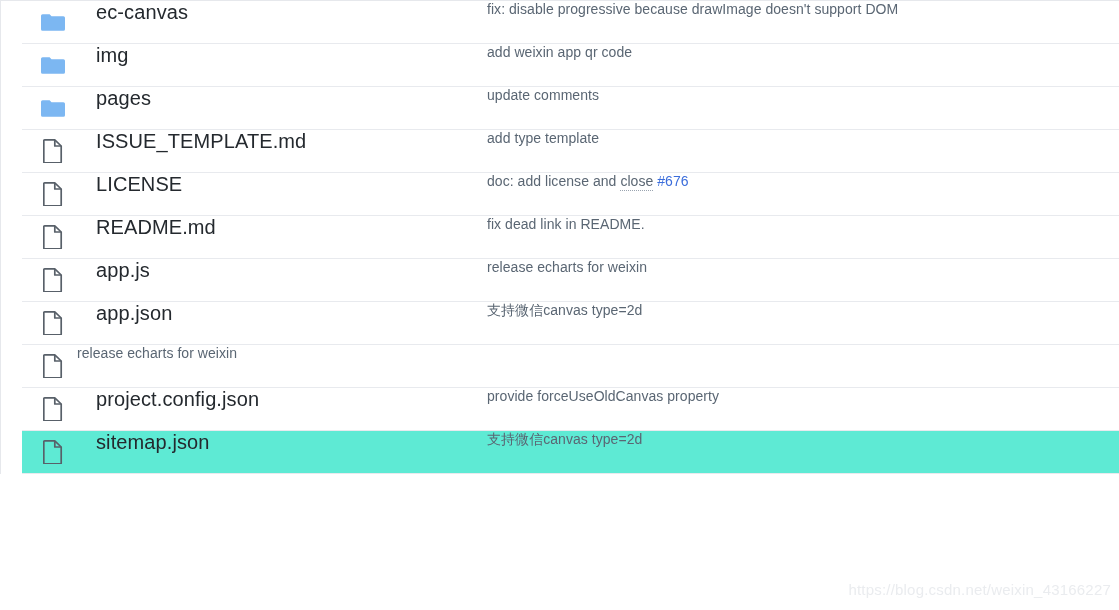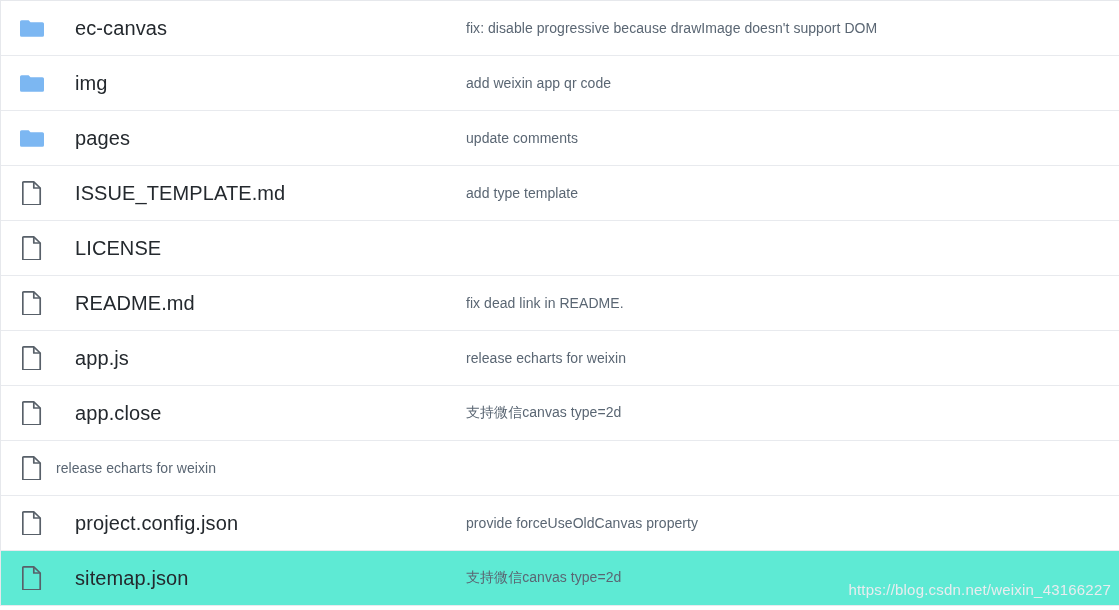--- a/index.html
+++ b/index.html
@@ -20,25 +20,25 @@
     width: 1119px;
     box-sizing: border-box;
     border-top: 1px solid #e6e8ec;
     border-left: 1px solid #e6e8ec;
     background: #ffffff;
     position: relative;
   }
 
   .file-row {
     display: flex;
-    align-items: center;
-    height: 55px;
+    height: 43px;
     box-sizing: border-box;
     border-bottom: 1px solid #e8eaee;
     background: #ffffff;
+    margin-left: 21px;
   }
   .file-row.is-highlighted {
     background: #5eead4;
   }
 
   .cell-icon {
     width: 55px;
     min-width: 55px;
     display: flex;
     align-items: center;
@@ -156,20 +156,21 @@
     <div class="file-row">
       <div class="cell-icon">
         <span>
           <svg class="icon-file" viewBox="0 0 20 24" xmlns="http://www.w3.org/2000/svg">
             <path d="M1.6 0.9h10.2l6.4 6.1v16.1a0.8 0.8 0 0 1-0.8 0.8H1.6a0.8 0.8 0 0 1-0.8-0.8V1.7a0.8 0.8 0 0 1 0.8-0.8z" fill="none" stroke="#586069" stroke-width="1.7" stroke-linejoin="round"></path>
             <path d="M11.8 0.9v6.1h6.4" fill="none" stroke="#586069" stroke-width="1.7" stroke-linejoin="round"></path>
           </svg>
         </span>
       </div>
       <div class="cell-name">LICENSE</div>
+      <div class="cell-message"><span>doc: add license and </span><span class="msg-abbr">close</span> <a class="msg-link" href="#">#676</a></div>
     </div>
     <div class="file-row">
       <div class="cell-icon">
         <span>
           <svg class="icon-file" viewBox="0 0 20 24" xmlns="http://www.w3.org/2000/svg">
             <path d="M1.6 0.9h10.2l6.4 6.1v16.1a0.8 0.8 0 0 1-0.8 0.8H1.6a0.8 0.8 0 0 1-0.8-0.8V1.7a0.8 0.8 0 0 1 0.8-0.8z" fill="none" stroke="#586069" stroke-width="1.7" stroke-linejoin="round"></path>
             <path d="M11.8 0.9v6.1h6.4" fill="none" stroke="#586069" stroke-width="1.7" stroke-linejoin="round"></path>
           </svg>
         </span>
       </div>
@@ -190,21 +191,21 @@
     </div>
     <div class="file-row">
       <div class="cell-icon">
         <span>
           <svg class="icon-file" viewBox="0 0 20 24" xmlns="http://www.w3.org/2000/svg">
             <path d="M1.6 0.9h10.2l6.4 6.1v16.1a0.8 0.8 0 0 1-0.8 0.8H1.6a0.8 0.8 0 0 1-0.8-0.8V1.7a0.8 0.8 0 0 1 0.8-0.8z" fill="none" stroke="#586069" stroke-width="1.7" stroke-linejoin="round"></path>
             <path d="M11.8 0.9v6.1h6.4" fill="none" stroke="#586069" stroke-width="1.7" stroke-linejoin="round"></path>
           </svg>
         </span>
       </div>
-      <div class="cell-name">app.close</div>
+      <div class="cell-name">app.json</div>
       <div class="cell-message">支持微信canvas type=2d</div>
     </div>
     <div class="file-row">
       <div class="cell-icon">
         <span>
           <svg class="icon-file" viewBox="0 0 20 24" xmlns="http://www.w3.org/2000/svg">
             <path d="M1.6 0.9h10.2l6.4 6.1v16.1a0.8 0.8 0 0 1-0.8 0.8H1.6a0.8 0.8 0 0 1-0.8-0.8V1.7a0.8 0.8 0 0 1 0.8-0.8z" fill="none" stroke="#586069" stroke-width="1.7" stroke-linejoin="round"></path>
             <path d="M11.8 0.9v6.1h6.4" fill="none" stroke="#586069" stroke-width="1.7" stroke-linejoin="round"></path>
           </svg>
         </span>

